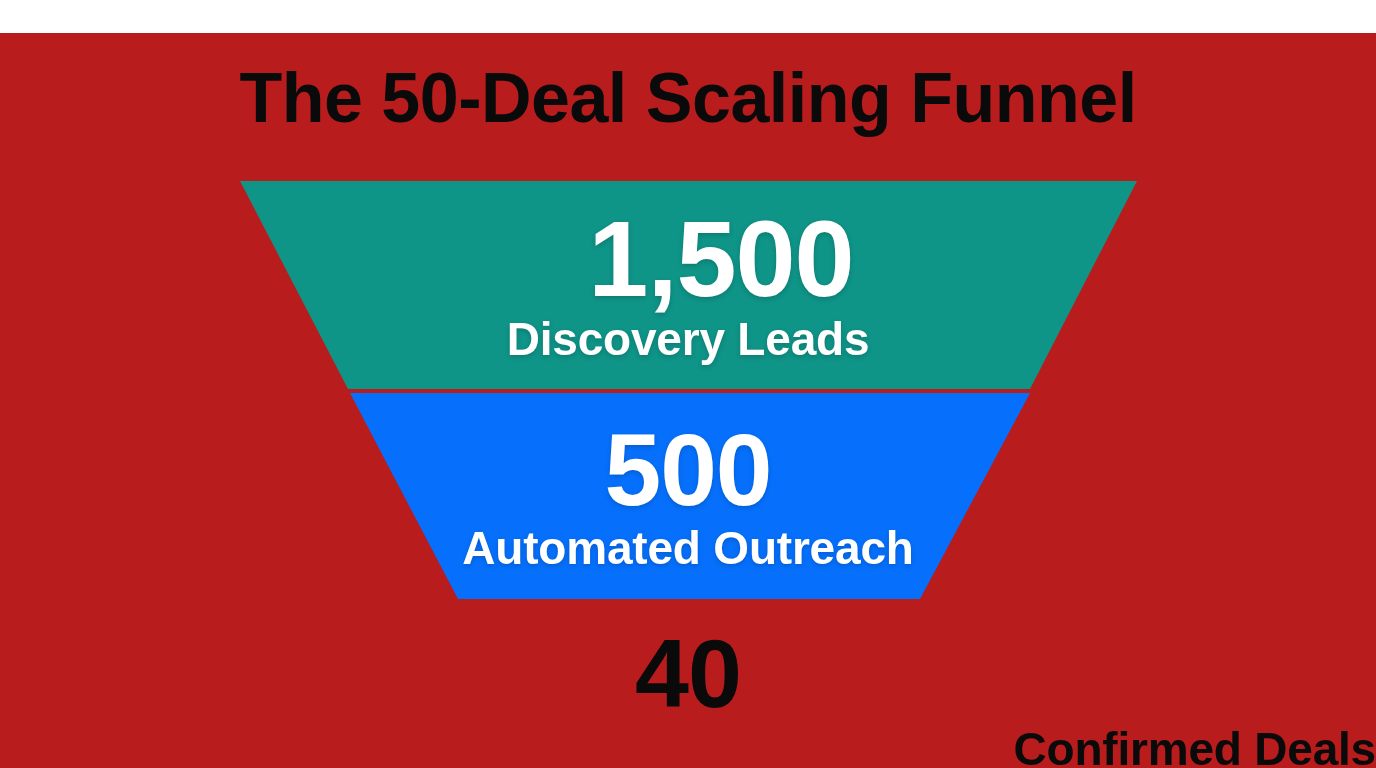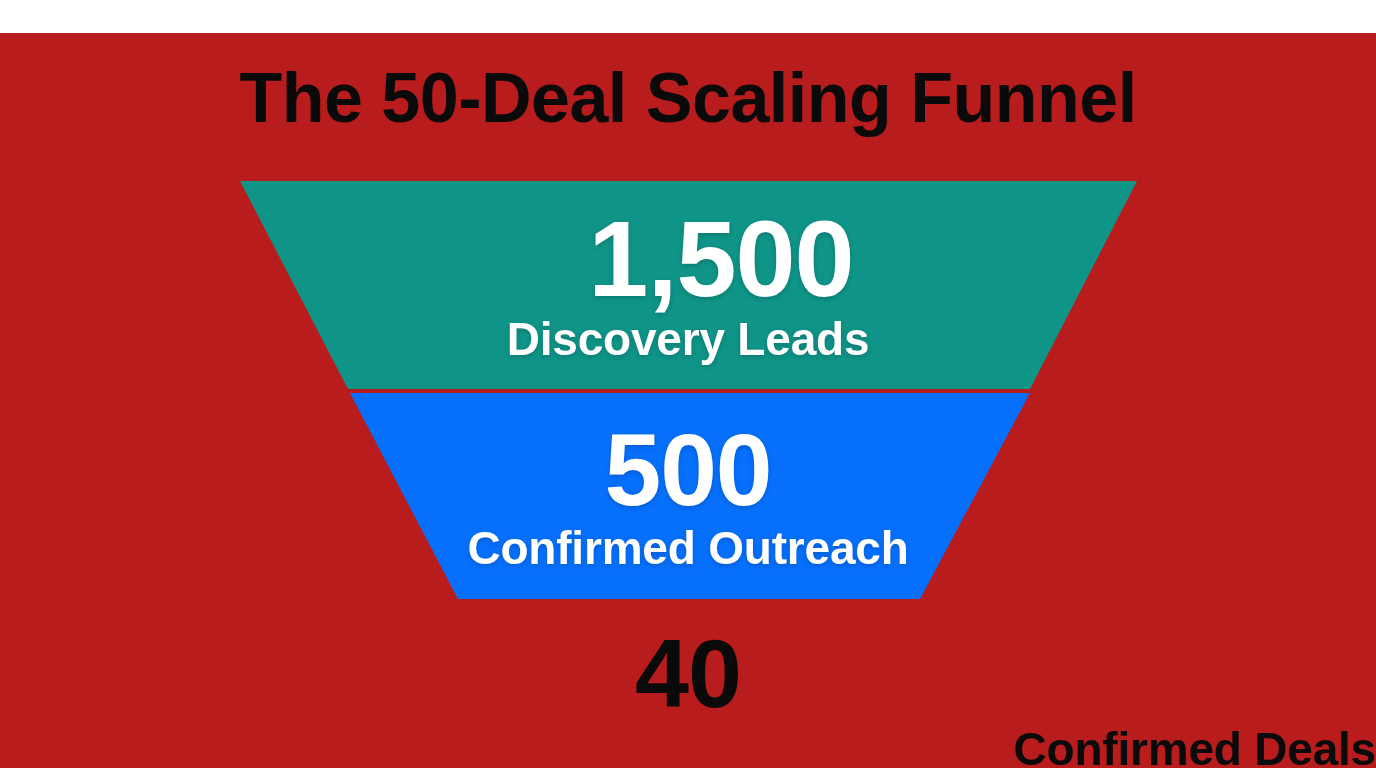--- a/index.html
+++ b/index.html
@@ -119,21 +119,21 @@
     <polygon id="funnel-band-2" points="350,360 1030,360 920,566 458,566" fill="#0670fc"></polygon>
   </svg>
 
   <div class="tier-text on-color">
     <div id="tier-1-value" class="tier-text tier-value" style="color: rgb(255, 255, 255);">1,500</div>
     <div id="tier-1-label" class="tier-text tier-label" style="color: rgb(255, 255, 255);">Discovery Leads</div>
   </div>
 
   <div class="tier-text on-color">
     <div id="tier-2-value" class="tier-text tier-value" style="color: rgb(255, 255, 255);">500</div>
-    <div id="tier-2-label" class="tier-text tier-label" style="color: rgb(255, 255, 255);">Confirmed Outreach</div>
+    <div id="tier-2-label" class="tier-text tier-label" style="color: rgb(255, 255, 255);">Automated Outreach</div>
   </div>
 
   <div>
     <div id="tier-3-value" class="tier-text tier-value" style="color: rgb(10, 10, 10);">40</div>
     <div id="tier-3-label" class="tier-text tier-label" style="color: rgb(10, 10, 10); text-align: right;">Confirmed Deals</div>
   </div>
 
 </div>
 
 </body></html>

